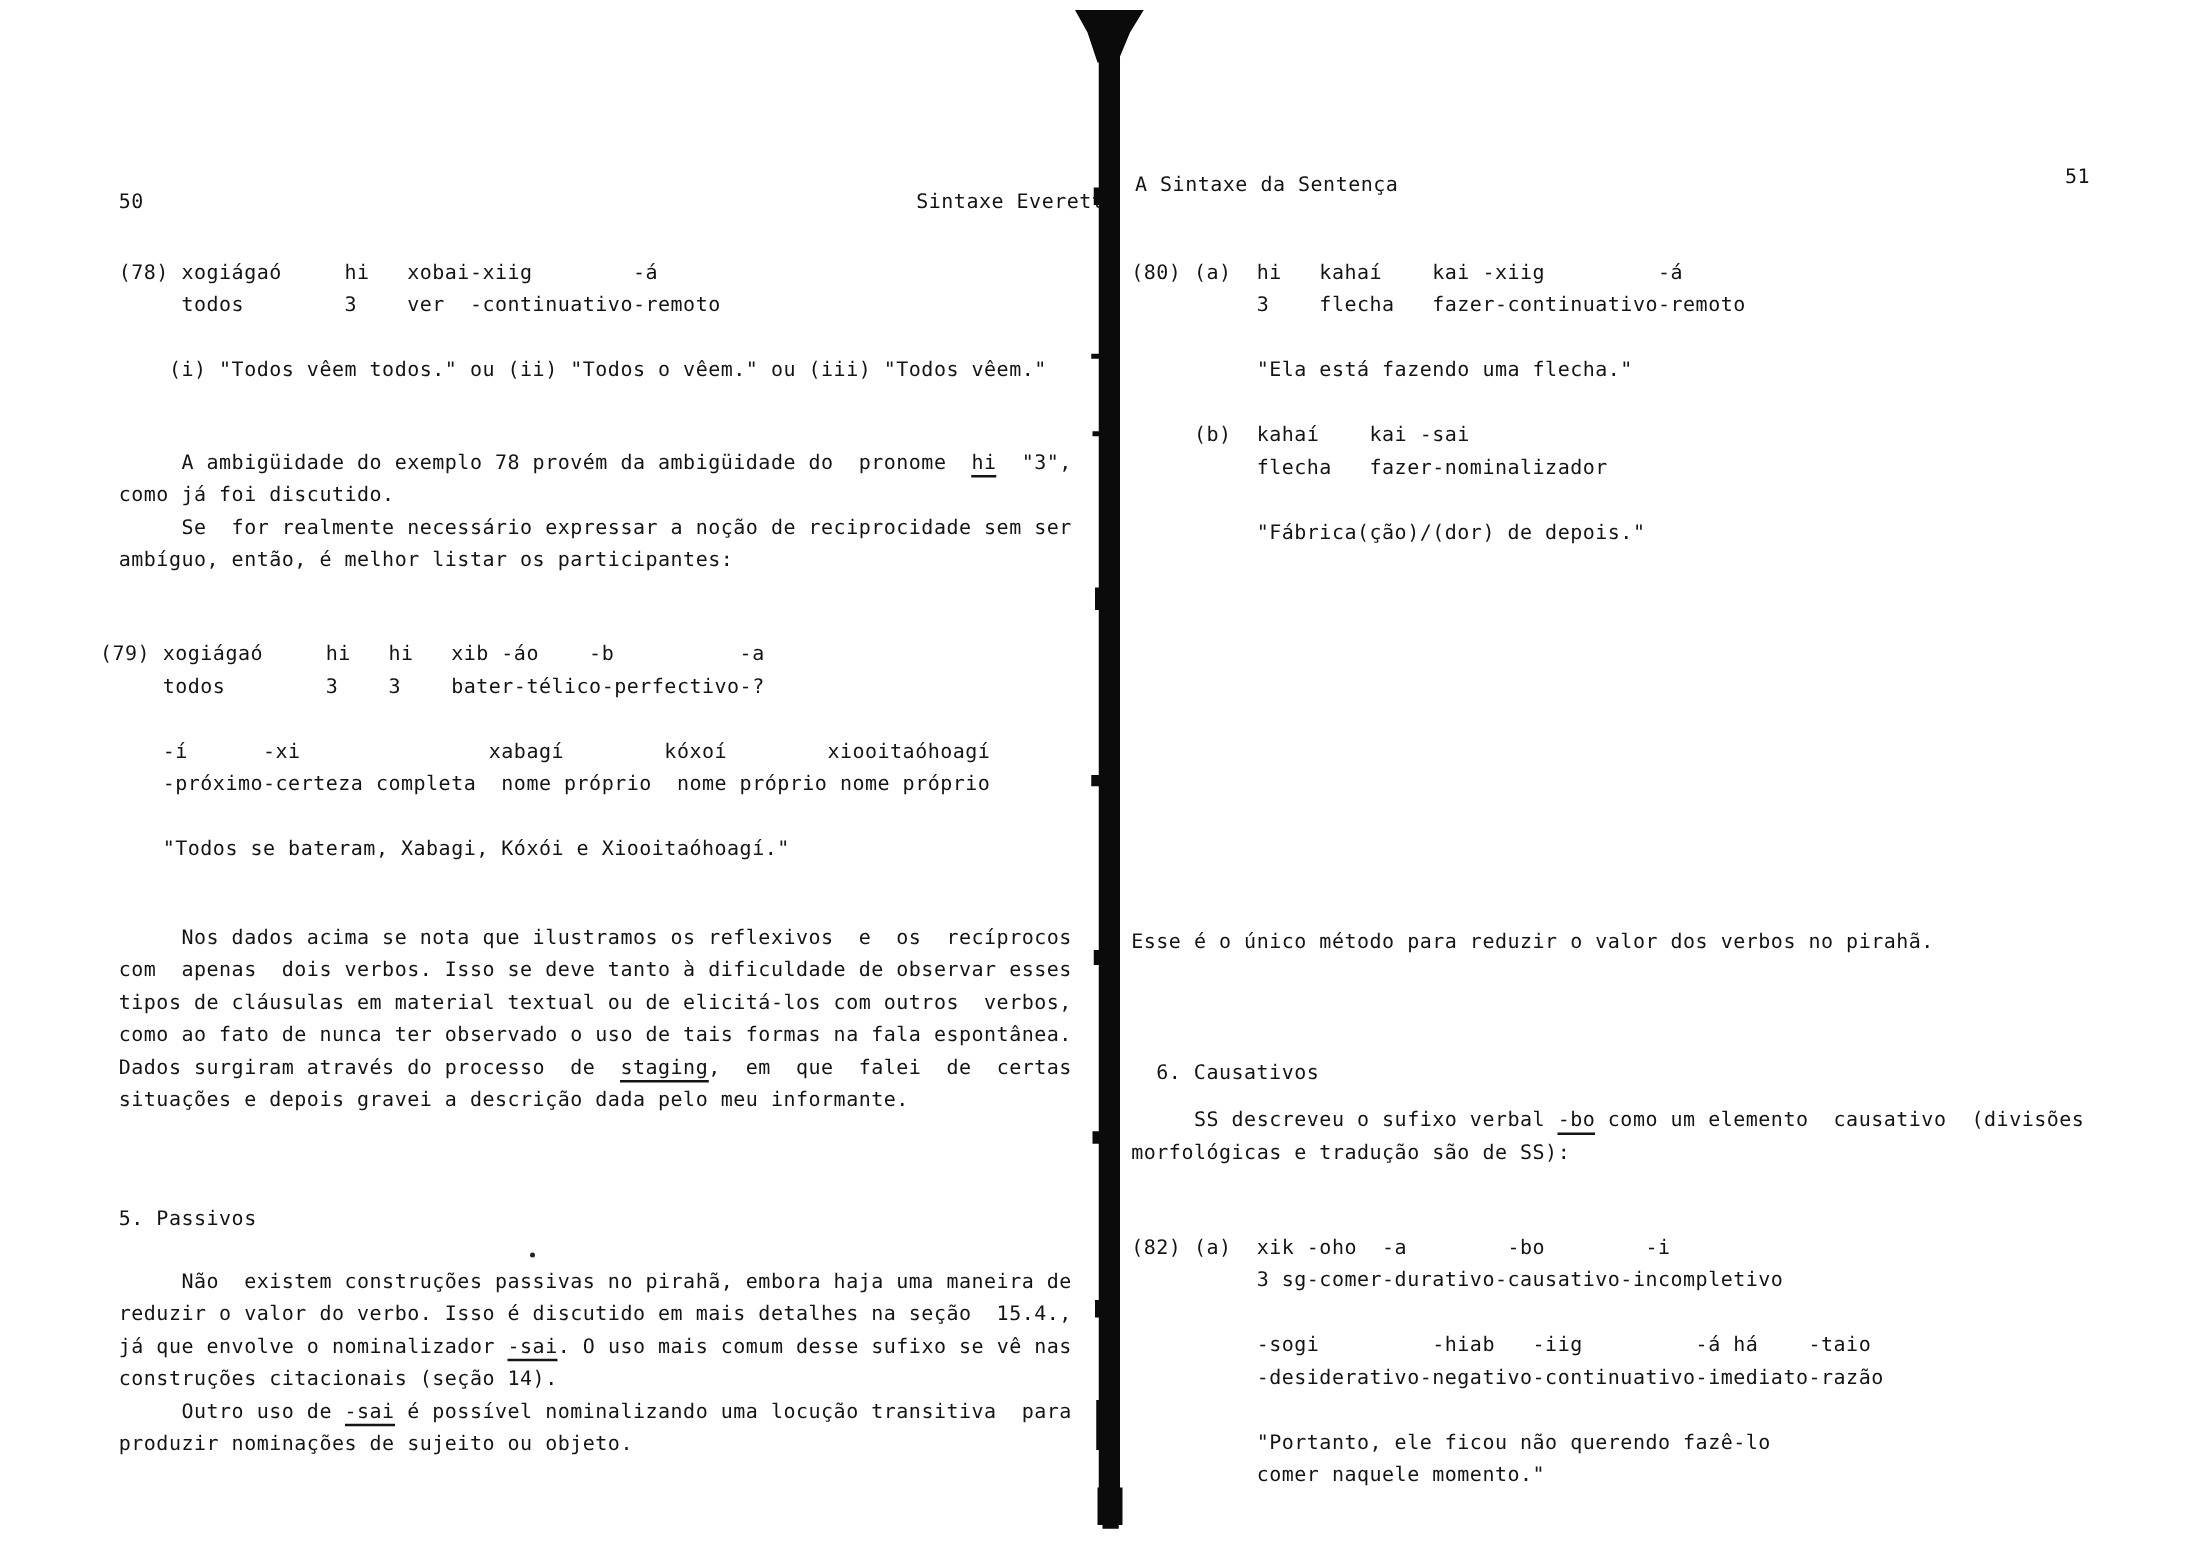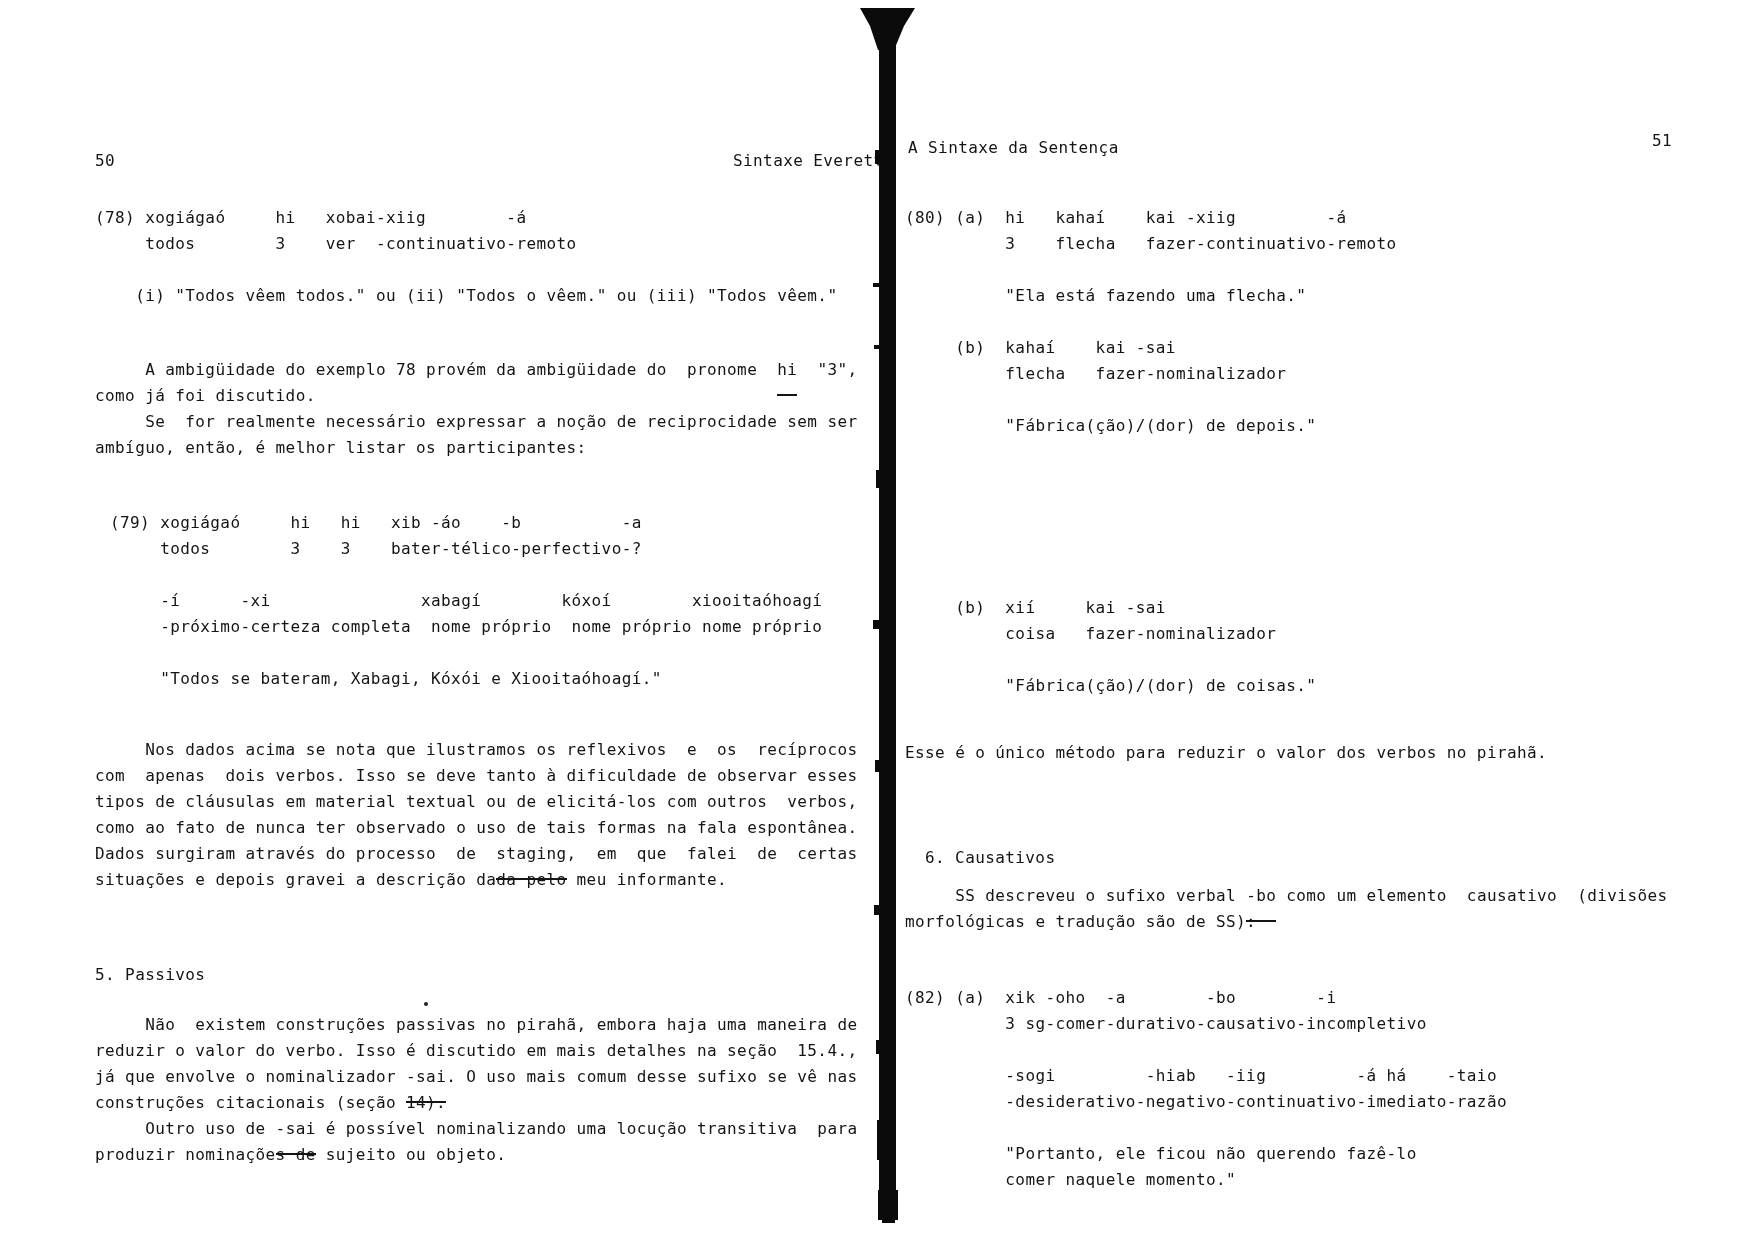--- a/index.html
+++ b/index.html
@@ -14,21 +14,21 @@
     position:absolute;
     margin:0;
     white-space:pre;
     font-family:"DejaVu Sans Mono","Liberation Mono",monospace;
     font-size:16px;
     line-height:26px;
     letter-spacing:0.4px;
     color:#141414;
   }
   .h{font-weight:normal;}
-  .u{border-bottom:2px solid #141414;padding-bottom:15px;}
+  .u{border-bottom:2px solid #141414;padding-bottom:1px;}
   .gutter{position:absolute;left:858px;top:0;}
   .artifact-dot{
     position:absolute;left:424px;top:1002px;
     width:4px;height:4px;background:#222;border-radius:50%;
   }
 </style>
 </head>
 <body>
 
 <div style="position:absolute;inset:0;">
@@ -40,21 +40,21 @@
   <pre class="txt" style="left:95px;top:205px">(78) xogiágaó     hi   xobai-xiig        -á
      todos        3    ver  -continuativo-remoto
 
     (i) "Todos vêem todos." ou (ii) "Todos o vêem." ou (iii) "Todos vêem."</pre>
 
   <pre class="txt" style="left:95px;top:357px"><span>     A ambigüidade do exemplo 78 provém da ambigüidade do  pronome  </span><span class="u">hi</span><span>  "3",
 como já foi discutido.
      Se  for realmente necessário expressar a noção de reciprocidade sem ser
 ambíguo, então, é melhor listar os participantes:</span></pre>
 
-  <pre class="txt" style="left:110px;top:510px">(79) xogiágaó     hi   hi   xib -áo    -b          -a
+  <pre class="txt" style="left:80px;top:510px">(79) xogiágaó     hi   hi   xib -áo    -b          -a
      todos        3    3    bater-télico-perfectivo-?
 
      -í      -xi               xabagí        kóxoí        xiooitaóhoagí
      -próximo-certeza completa  nome próprio  nome próprio nome próprio
 
      "Todos se bateram, Xabagi, Kóxói e Xiooitaóhoagí."</pre>
 
   <pre class="txt" style="left:95px;top:737px"><span>     Nos dados acima se nota que ilustramos os reflexivos  e  os  recíprocos
 com  apenas  dois verbos. Isso se deve tanto à dificuldade de observar esses
 tipos de cláusulas em material textual ou de elicitá-los com outros  verbos,
@@ -100,24 +100,20 @@
           3    flecha   fazer-continuativo-remoto
 
           "Ela está fazendo uma flecha."</pre>
 
   <pre class="txt" style="left:905px;top:335px">     (b)  kahaí    kai -sai
           flecha   fazer-nominalizador
 
           "Fábrica(ção)/(dor) de depois."</pre>
 
 
-  <pre class="txt" style="left:905px;top:595px">     (b)  xií     kai -sai
-          coisa   fazer-nominalizador
-
-          "Fábrica(ção)/(dor) de coisas."</pre>
 
   <pre class="txt" style="left:905px;top:740px">Esse é o único método para reduzir o valor dos verbos no pirahã.</pre>
 
   <pre class="txt h" style="left:925px;top:845px">6. Causativos</pre>
 
   <pre class="txt" style="left:905px;top:883px"><span>     SS descreveu o sufixo verbal </span><span class="u">-bo</span><span> como um elemento  causativo  (divisões
 morfológicas e tradução são de SS):</span></pre>
 
   <pre class="txt" style="left:905px;top:985px">(82) (a)  xik -oho  -a        -bo        -i
           3 sg-comer-durativo-causativo-incompletivo

